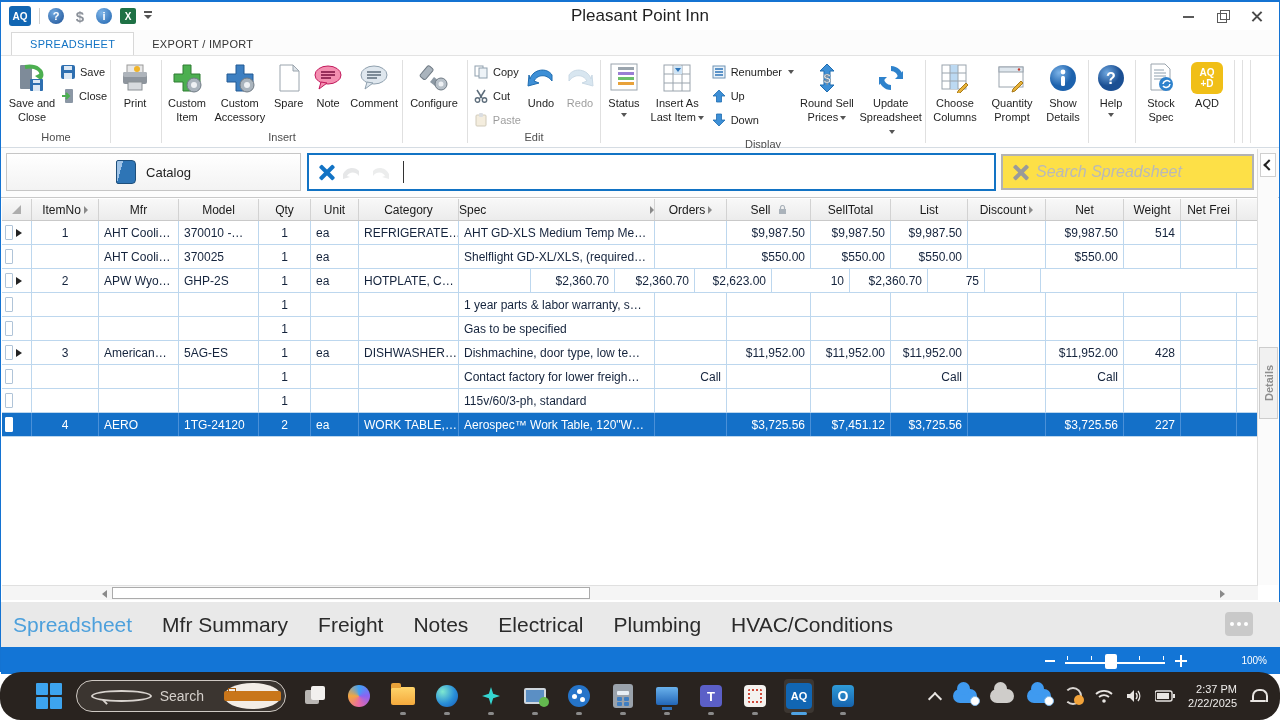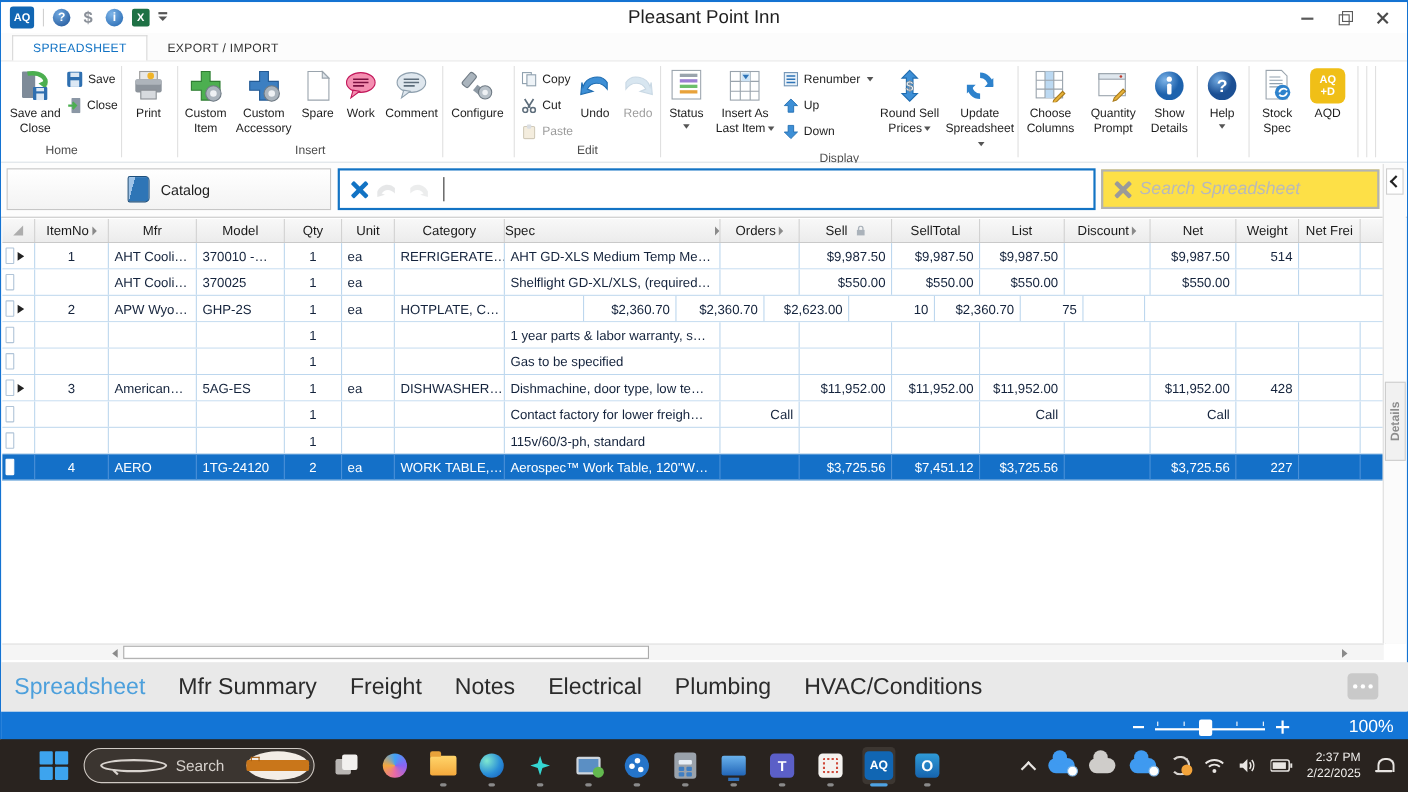--- a/index.html
+++ b/index.html
@@ -132,25 +132,25 @@
                display:flex; align-items:center; justify-content:flex-end; color:#fff; }
   .zoomctl { display:flex; align-items:center; gap:10px; padding-right:14px; }
   .zminus { width:10px; height:2px; background:#fff; cursor:pointer; }
   .zslider { position:relative; width:100px; height:14px; cursor:pointer; }
   .zslider .track { position:absolute; left:0; right:0; top:8px; height:2px; background:#fff; }
   .zslider .tick { position:absolute; top:2px; width:1px; height:4px; background:#fff; }
   .zslider .thumb { position:absolute; top:0; left:40px; width:12px; height:15px; background:#fff; border-radius:2px; }
   .zplus { position:relative; width:12px; height:12px; cursor:pointer; }
   .zplus::before { content:""; position:absolute; top:5px; left:0; width:12px; height:2px; background:#fff; }
   .zplus::after { content:""; position:absolute; top:0; left:5px; width:2px; height:12px; background:#fff; }
-  .zoomval { font-size:16px;margin-left:44px; }
+  .zoomval { font-size:10px;margin-left:44px; }
 
   
   .taskbar { position:absolute; left:0; top:672px; width:1280px; height:48px; background:#29231f;
-             display:flex; align-items:center; }
+             display:flex; align-items:center;border-radius:21px; }
   .tb-left { display:flex; align-items:center; gap:14px; padding-left:36px; }
   .start { width:26px; height:26px; display:grid; grid-template-columns:12px 12px; grid-template-rows:12px 12px; gap:2px; cursor:pointer; }
   .start i { background:#3da4ee; border-radius:1px; }
   .search-pill { width:210px; height:32px; border-radius:16px; background:#3b3530; border:1px solid #cfc9c3;
                  display:flex; align-items:center; gap:8px; padding:0 4px 0 14px; cursor:pointer; }
   .mag { width:12px; height:12px; border:2px solid #d9d4cf; border-radius:50%; position:relative; }
   .mag::after { content:""; position:absolute; left:9px; top:9px; width:6px; height:2px; background:#d9d4cf; transform:rotate(45deg); }
   .search-pill span { color:#d5d0cb; font-size:14px; flex:1; }
   .pill-badge { width:26px; height:26px; border-radius:50%; background:#f3ede6; display:flex; align-items:center; justify-content:center; }
   .briefcase { width:14px; height:10px; background:#c9761a; border-radius:2px; position:relative; }
@@ -321,21 +321,21 @@
             <span>Spare</span>
           </div>
           <div class="bigbtn" style="width:40px">
             <div class="ic">
               <svg width="30" height="30">
                   <ellipse cx="15" cy="12" rx="13" ry="9" fill="#f48fb1" stroke="#c2185b"></ellipse>
                   <path d="M8 19 l-2 7 8 -6 z" fill="#f48fb1" stroke="#c2185b"></path>
                   <path d="M8 9 h14 M8 12 h14 M8 15 h10" stroke="#7b1040" stroke-width="1.5"></path>
                 </svg>
             </div>
-            <span>Work</span>
+            <span>Note</span>
           </div>
           <div class="bigbtn" style="width:56px">
             <div class="ic">
               <svg width="30" height="30">
                   <ellipse cx="15" cy="12" rx="13" ry="9" fill="#dfe7ee" stroke="#8fa0ae"></ellipse>
                   <path d="M8 19 l-2 7 8 -6 z" fill="#dfe7ee" stroke="#8fa0ae"></path>
                   <path d="M8 9 h14 M8 12 h14 M8 15 h10" stroke="#5d6d7b" stroke-width="1.5"></path>
                 </svg>
             </div>
             <span>Comment</span>

